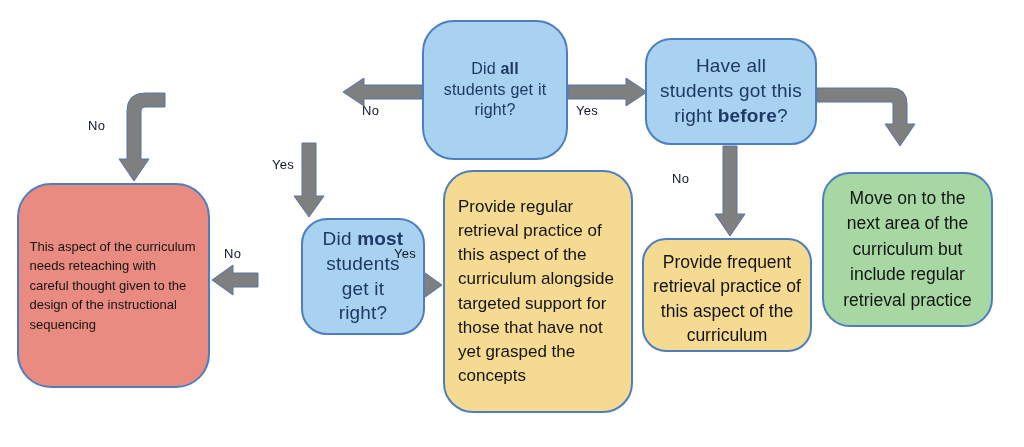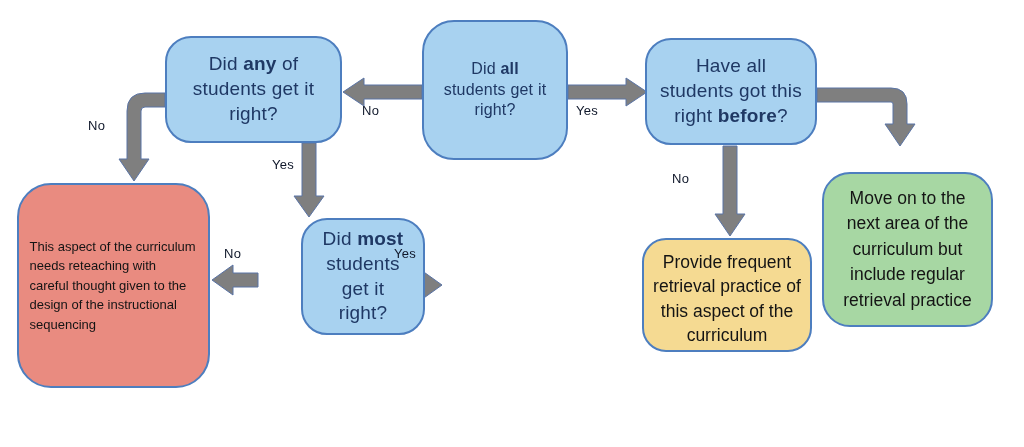--- a/index.html
+++ b/index.html
@@ -38,25 +38,20 @@
       <path d="M568,85 L626,85 L626,78 L647,92 L626,106 L626,99 L568,99 Z"></path>
       <path d="M165,93 H145 Q127,93 127,111 V159 H119 L134,181 L149,159 H141 V111 Q141,107 145,107 H165 Z"></path>
       <path d="M302,143 V196 H294 L309,217 L324,196 H316 V143 Z"></path>
       <path d="M258,273 H233 V265 L212,280 L233,295 V287 H258 Z"></path>
       <path d="M382,278 H421 V270 L442,285 L421,300 V292 H382 Z"></path>
       <path d="M723,146 V214 H715 L730,236 L745,214 H737 V146 Z"></path>
       <path d="M817,88 H891 Q907,88 907,104 V124 H915 L900,146 L885,124 H893 V104 Q893,102 891,102 H817 Z"></path>
     </g>
   </svg>
 
-  <div class="node blue" style="left:165px;top:36px;width:177px;height:107px;border-radius:26px;">
-    <div class="q" style="max-width:150px;">
-      <span>Did </span><b>any</b><span> of students get it right?</span>
-    </div>
-  </div>
 
   <div class="node blue" style="left:422px;top:20px;width:146px;height:140px;border-radius:32px;">
     <div class="q" style="max-width:108px;font-size:16px;">
       <span>Did </span><b>all</b><span> students get it right?</span>
     </div>
   </div>
 
   <div class="node blue" style="left:645px;top:38px;width:172px;height:107px;border-radius:26px;">
     <div class="q" style="max-width:142px;">
       <span>Have all students got this right </span><b>before</b><span>?</span>
@@ -66,20 +61,23 @@
   <div class="node blue" style="left:258px;top:218px;width:124px;height:117px;border-radius:26px;margin-left:43px;">
     <div class="q" style="max-width:96px;">
       <span>Did </span><b>most</b><span> students get it right?</span>
     </div>
   </div>
 
   <div class="node red" style="left:17px;top:183px;width:193px;height:205px;border-radius:34px;">
     <div class="outcome left" style="max-width:168px;font-size:13px;line-height:1.5;">This aspect of the curriculum needs reteaching with careful thought given to the design of the instructional sequencing</div>
   </div>
 
+  <div class="node yellow" style="left:443px;top:170px;width:190px;height:243px;border-radius:30px;">
+    <div class="outcome left" style="max-width:160px;line-height:1.42;">Provide regular retrieval practice of this aspect of the curriculum alongside targeted support for those that have not yet grasped the concepts</div>
+  </div>
 
   <div class="node yellow" style="left:642px;top:238px;width:170px;height:114px;border-radius:24px;">
     <div class="outcome center" style="max-width:150px;font-size:17.5px;line-height:1.4;margin-top:7px;">Provide frequent retrieval practice of this aspect of the curriculum</div>
   </div>
 
   <div class="node green" style="left:822px;top:148px;width:171px;height:155px;border-radius:28px;margin-top:24px;">
     <div class="outcome center" style="max-width:146px;font-size:17.5px;line-height:1.45;">Move on to the next area of the curriculum but include regular retrieval practice</div>
   </div>
 
   <span class="edge-label" style="left:362px;top:103px;">No</span>

